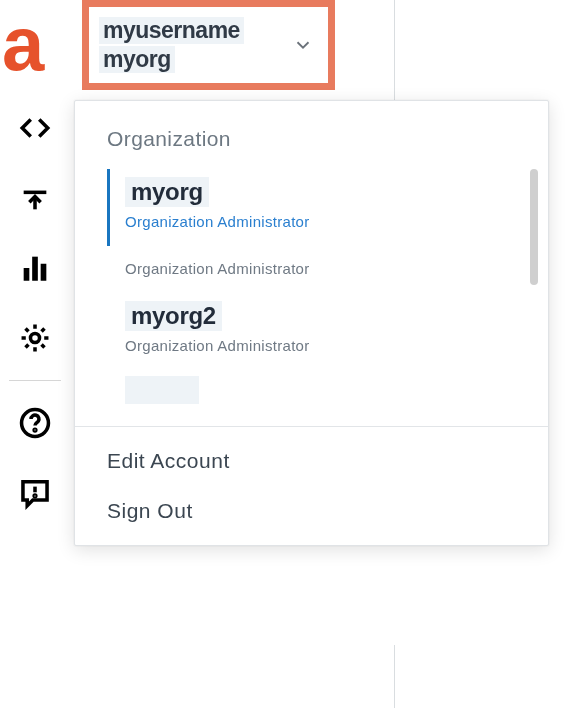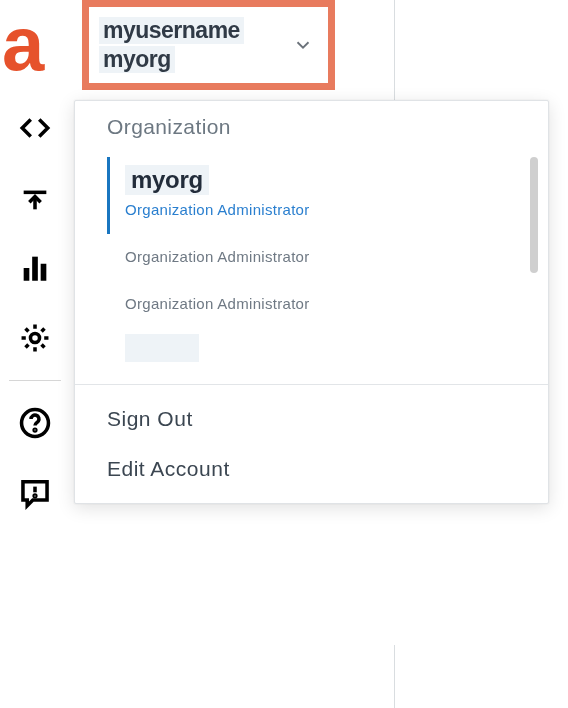--- a/index.html
+++ b/index.html
@@ -105,21 +105,21 @@
       top: 100px;
       width: 475px;
       background: #fff;
       border: 1px solid #e0e3e6;
       box-shadow: 0 4px 18px rgba(0,0,0,0.12), 0 0 0 1px rgba(0,0,0,0.02);
       border-radius: 2px;
     }
     .section-title {
       font-size: 21px;
       color: #6d7882;
-      padding: 14px 32px 18px 32px;
+      padding: 26px 32px 18px 32px;
       letter-spacing: 0.4px;
     }
     .org-list {
       padding: 0 0 14px 32px;
       position: relative;
     }
     .scrollbar-track {
       position: absolute;
       right: 10px;
       top: 0;
@@ -249,25 +249,26 @@
     <div class="org-item selected">
       <div class="org-name">myorg</div>
       <div class="org-role">Organization Administrator</div>
     </div>
 
     <div class="org-item">
       <div class="org-role">Organization Administrator</div>
     </div>
 
     <div class="org-item">
+      <div class="org-name">myorg2</div>
       <div class="org-role">Organization Administrator</div>
     </div>
 
     <div class="ghost-row">
       <div class="ghost-block"></div>
     </div>
   </div>
 
   <div class="hr"></div>
 
+  <div class="action-item">Edit Account</div>
   <div class="action-item">Sign Out</div>
-  <div class="action-item">Edit Account</div>
 </div>
 
 </body></html>

